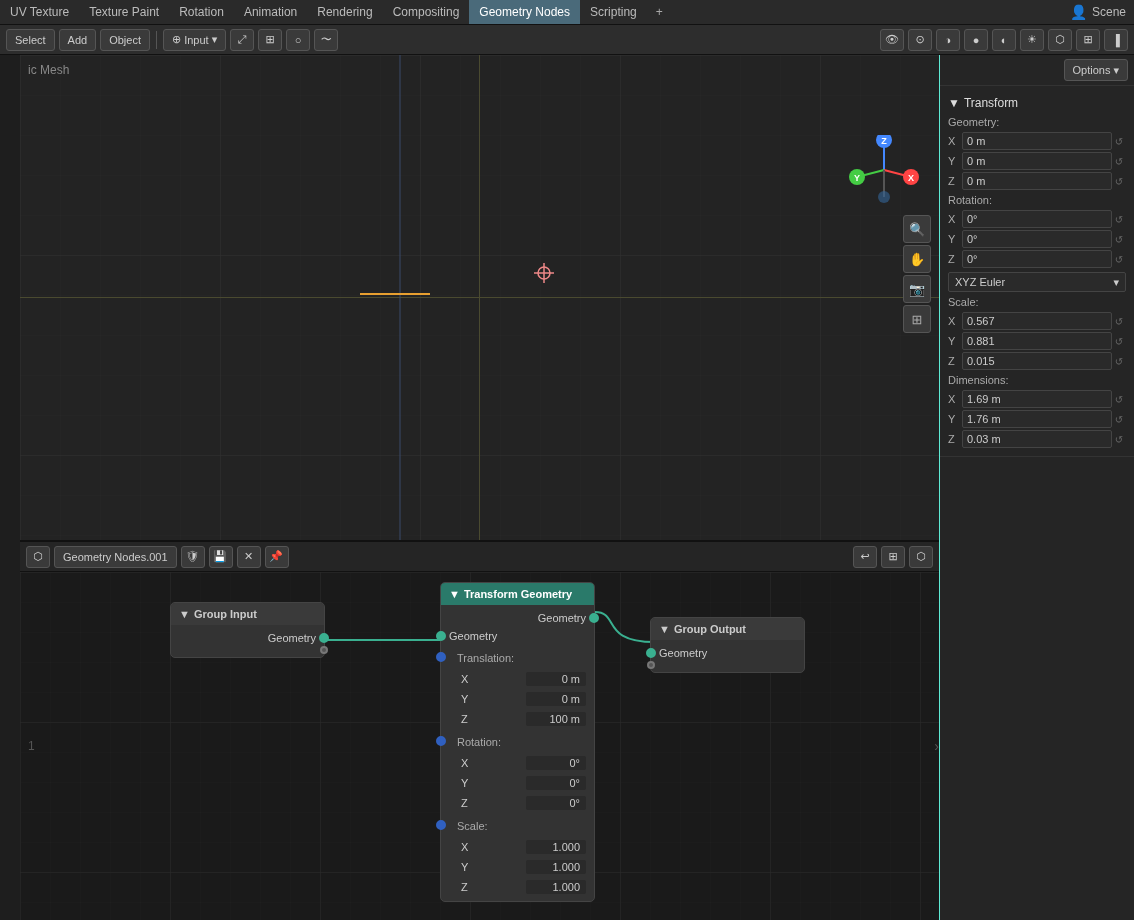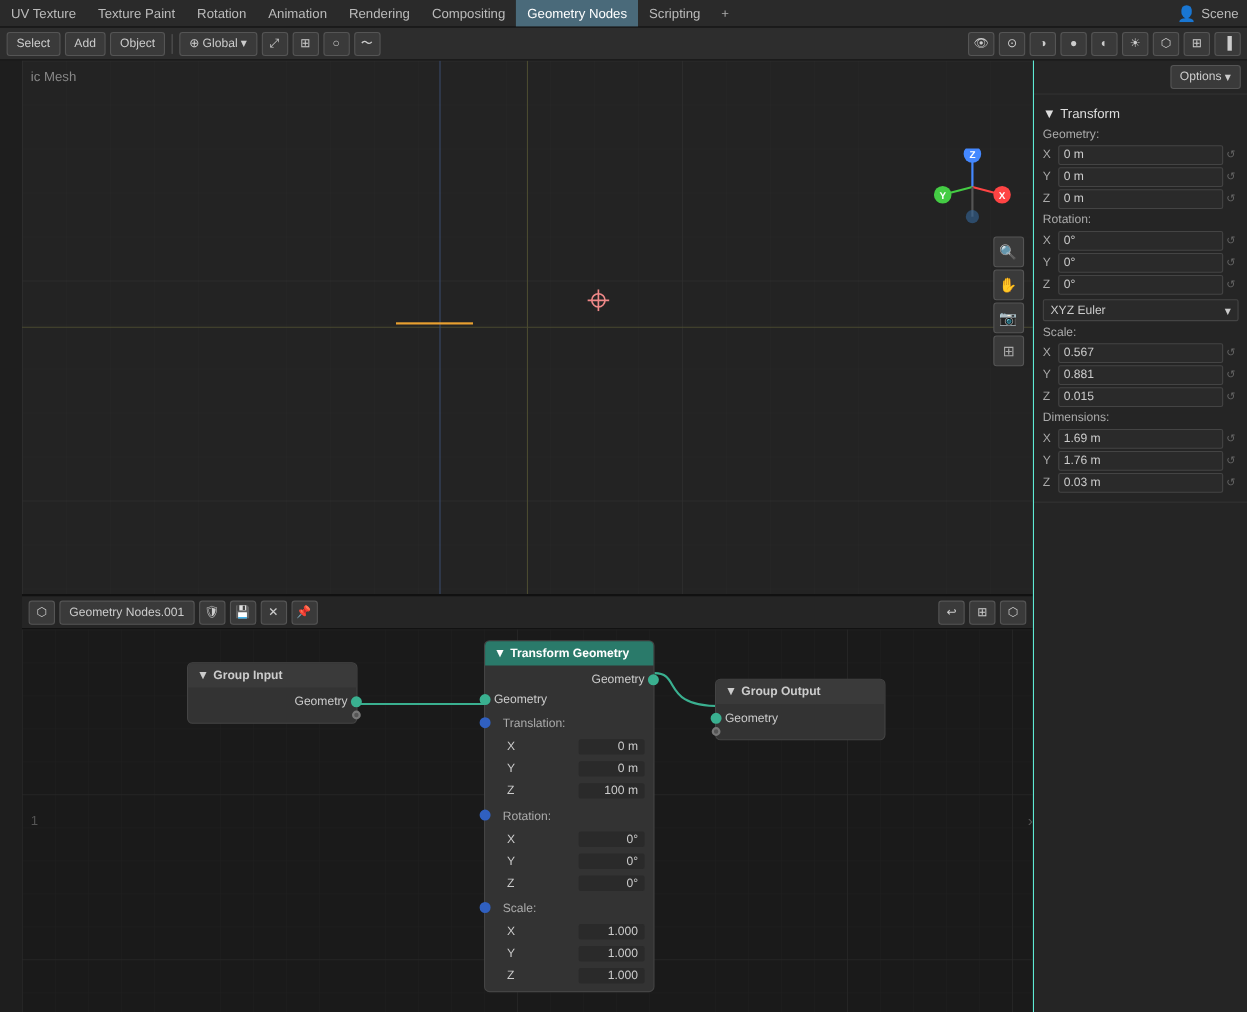--- a/index.html
+++ b/index.html
@@ -440,21 +440,21 @@
   </div>
 </div>
 
 <div class="toolbar">
   <div class="toolbar-btn">Select</div>
   <div class="toolbar-btn">Add</div>
   <div class="toolbar-btn">Object</div>
   <div class="toolbar-separator"></div>
   <div class="toolbar-btn">
     <span>⊕</span>
-    <span>Global</span>
+    <span>Input</span>
     <span>▾</span>
   </div>
   <div class="toolbar-icon-btn">⤢</div>
   <div class="toolbar-icon-btn">⊞</div>
   <div class="toolbar-icon-btn">○</div>
   <div class="toolbar-icon-btn">〜</div>
   <div class="toolbar-right">
     <div class="toolbar-icon-btn">👁</div>
     <div class="toolbar-icon-btn">⊙</div>
     <div class="toolbar-icon-btn">◑</div>

